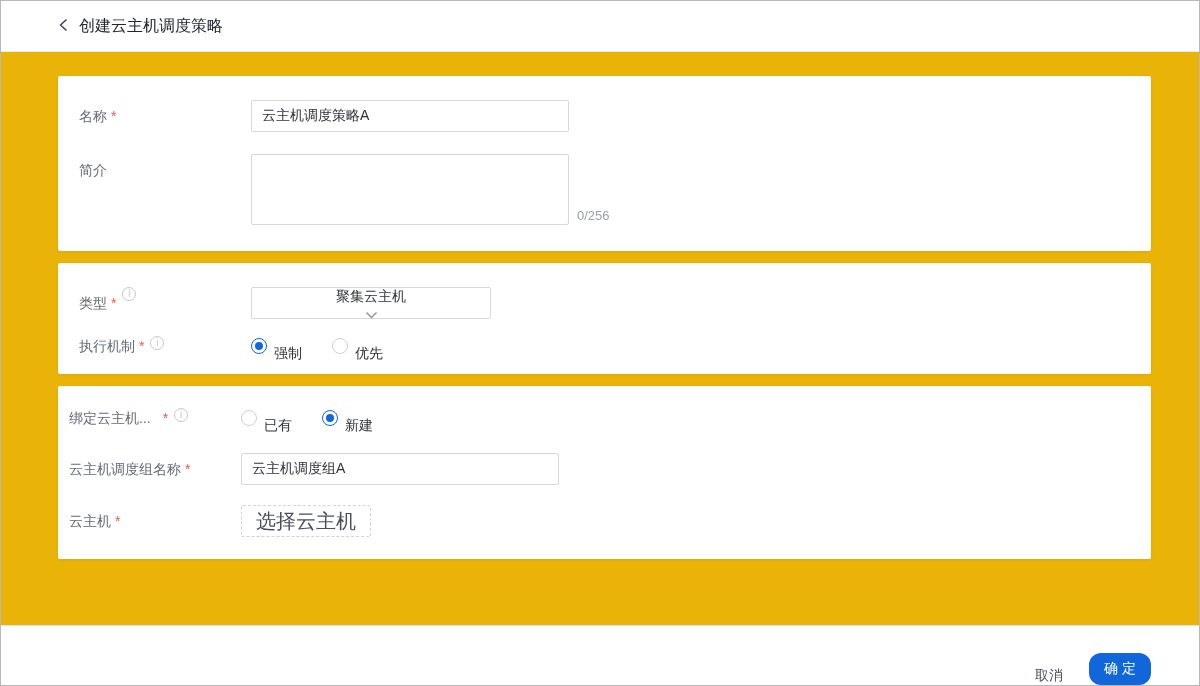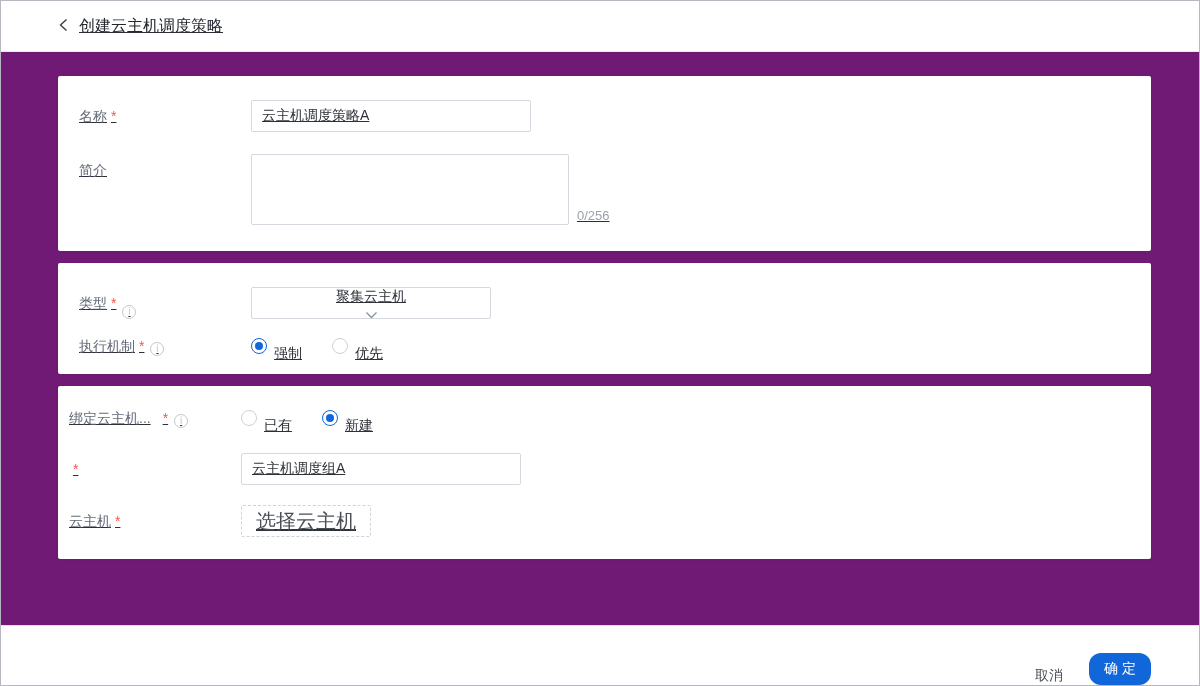--- a/index.html
+++ b/index.html
@@ -4,25 +4,24 @@
 <style>
   * { margin: 0; padding: 0; box-sizing: border-box; }
   html, body { width: 1200px; height: 686px; }
   body {
     font-family: "Liberation Sans", "DejaVu Sans", sans-serif;
     font-size: 14px;
     color: #2e3238;
   }
   .window {
     width: 1200px; height: 686px;
-    background: #701a75;
+    background: #eab308;
     border: 1px solid #b5b8be;
     position: relative;
     overflow: hidden;
-    text-decoration: underline;
   }
   
   .header {
     height: 51px;
     background: #ffffff;
     border-bottom: 1px solid #e6e9ed;
     display: flex;
     align-items: center;
     padding-left: 57px;
   }
@@ -55,21 +54,21 @@
     align-items: flex-start;
   }
   .form-row + .form-row { margin-top: 0; }
   .form-label {
     width: 172px;
     flex-shrink: 0;
     color: #636b77;
     line-height: 32px;
     white-space: nowrap;
     display: flex;
-    align-items: flex-end;
+    align-items: flex-start;
   }
   .radio-row .form-label { line-height: 20px; }
   .required-star {
     color: #f2564d;
     margin-left: 4px;
     font-size: 14px;
   }
   .required-star.gapped { margin-left: 12px; }
   .info-icon {
     display: inline-flex;
@@ -78,21 +77,21 @@
     width: 14px; height: 14px;
     border: 1px solid #c4c8d0;
     border-radius: 50%;
     color: #c4c8d0;
     font-size: 10px;
     line-height: 1;
     margin-left: 6px;
     font-style: normal;
   }
   .text-input {
-    width: 280px;
+    width: 318px;
     height: 32px;
     border: 1px solid #d5d9df;
     border-radius: 2px;
     padding: 0 10px;
     font-size: 14px;
     color: #2e3238;
     background: #fff;
     outline: none;
     font-family: "Liberation Sans", "DejaVu Sans", sans-serif;
   }
@@ -299,20 +298,21 @@
             <span class="radio-label">已有</span>
           </label>
           <label class="radio-item">
             <span class="radio-circle checked"></span>
             <span class="radio-label">新建</span>
           </label>
         </div>
       </div>
       <div class="form-row mb-20">
         <div class="form-label">
+          <span>云主机调度组名称</span>
           <span class="required-star">*</span>
         </div>
         <input class="text-input" type="text" value="云主机调度组A" style="">
       </div>
       <div class="form-row">
         <div class="form-label">
           <span>云主机</span>
           <span class="required-star">*</span>
         </div>
         <button class="dashed-btn">选择云主机</button>

